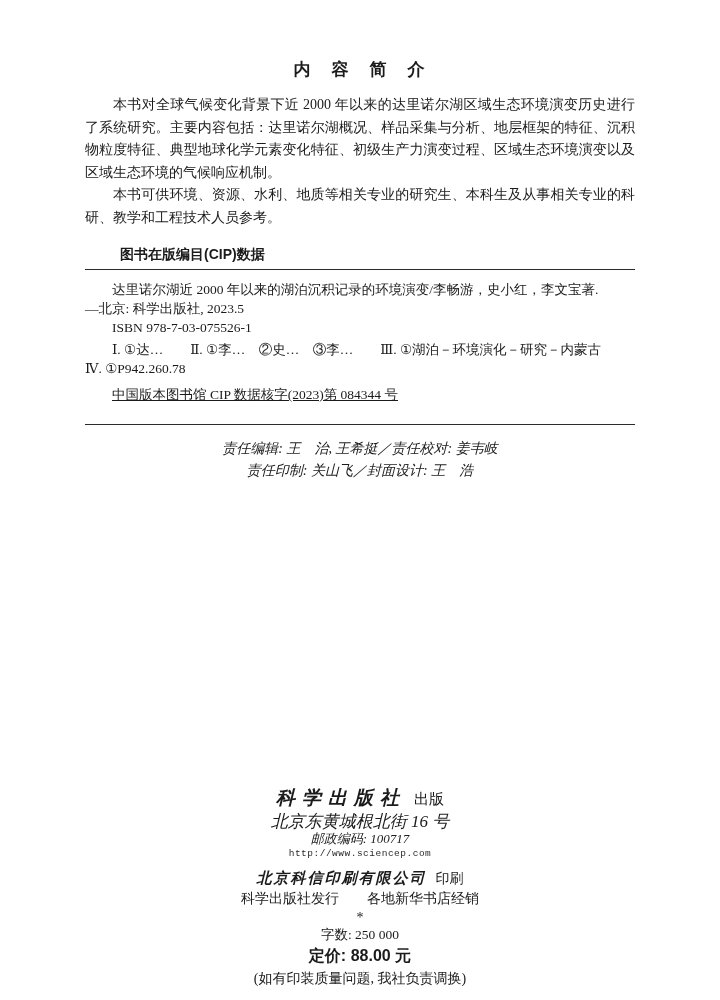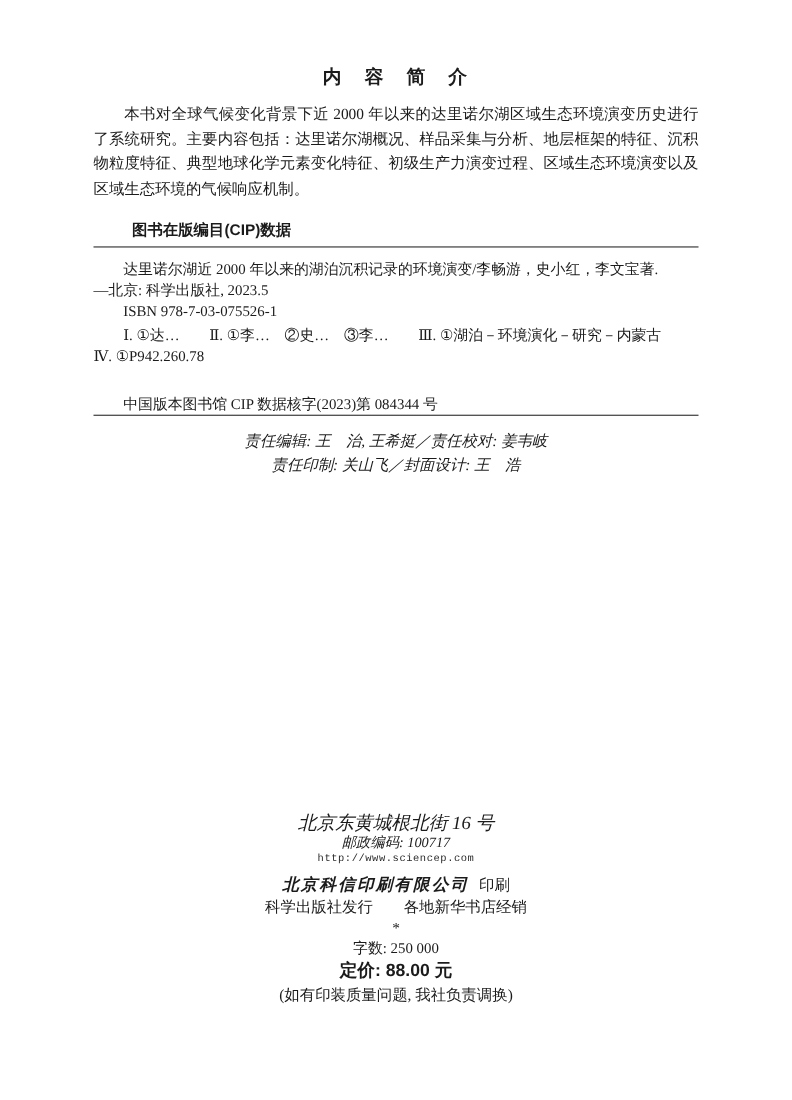--- a/index.html
+++ b/index.html
@@ -24,27 +24,27 @@
   }
 
   
   .cip { margin-top:17px; }
   .cip-header {
     font-family:"Liberation Sans","DejaVu Sans",sans-serif;
     font-weight:bold; font-size:14px; padding-left:35px; margin:0 0 5px 0;
   }
   .cip-body {
     border-top:1.5px solid #2b2b2b; border-bottom:1.5px solid #2b2b2b;
-    padding:10px 0 0 0;
+    padding:10px 0 20px 0;
     font-size:13.5px; line-height:19px;
   }
   .cip-line { margin:0; }
   .ind { text-indent:2em; }
   .cip-gap { margin-top:3px; }
-  .cip-reg { margin-top:25px; }
+  .cip-reg { margin-top:7px;text-decoration:underline; }
 
   
   .credits {
     margin-top:13px; text-align:center;
     font-style:italic; font-size:14px; line-height:22px;
   }
 
   .big-spacer { height:305px; }
 
   
@@ -80,20 +80,21 @@
 </style>
 </head>
 <body>
 
 <div class="page">
   <div class="content">
 
     <div class="abstract">
       <h1 class="abstract-title">内　容　简　介</h1>
       <p class="abstract-para">本书对全球气候变化背景下近 2000 年以来的达里诺尔湖区域生态环境演变历史进行了系统研究。主要内容包括：达里诺尔湖概况、样品采集与分析、地层框架的特征、沉积物粒度特征、典型地球化学元素变化特征、初级生产力演变过程、区域生态环境演变以及区域生态环境的气候响应机制。</p>
+      <p class="abstract-para">本书可供环境、资源、水利、地质等相关专业的研究生、本科生及从事相关专业的科研、教学和工程技术人员参考。</p>
     </div>
 
     <div class="cip">
       <p class="cip-header">图书在版编目(CIP)数据</p>
       <div class="cip-body">
         <p class="cip-line ind">达里诺尔湖近 2000 年以来的湖泊沉积记录的环境演变/李畅游，史小红，李文宝著.</p>
         <p class="cip-line">—北京: 科学出版社, 2023.5</p>
         <p class="cip-line ind">ISBN 978-7-03-075526-1</p>
         <p class="cip-line ind cip-gap">Ⅰ. ①达…　　Ⅱ. ①李…　②史…　③李…　　Ⅲ. ①湖泊－环境演化－研究－内蒙古</p>
         <p class="cip-line">Ⅳ. ①P942.260.78</p>
@@ -102,20 +103,24 @@
     </div>
 
     <div class="credits">
       <div>责任编辑: 王　治, 王希挺／责任校对: 姜韦岐</div>
       <div>责任印制: 关山飞／封面设计: 王　浩</div>
     </div>
 
     <div class="big-spacer"></div>
 
     <div class="colophon">
+      <div class="pub-logo-line">
+        <span class="pub-logo">科学出版社</span>
+        <span class="pub-logo-suffix">出版</span>
+      </div>
       <div class="pub-address">北京东黄城根北街 16 号</div>
       <div class="pub-postal">邮政编码: 100717</div>
       <div class="pub-url">http://www.sciencep.com</div>
       <div class="pub-printer-line">
         <span class="pub-printer">北京科信印刷有限公司</span>
         <span class="pub-printer-suffix">印刷</span>
       </div>
       <div class="pub-distrib">科学出版社发行　　各地新华书店经销</div>
       <div class="star">*</div>
       <div class="word-count">字数: 250 000</div>

